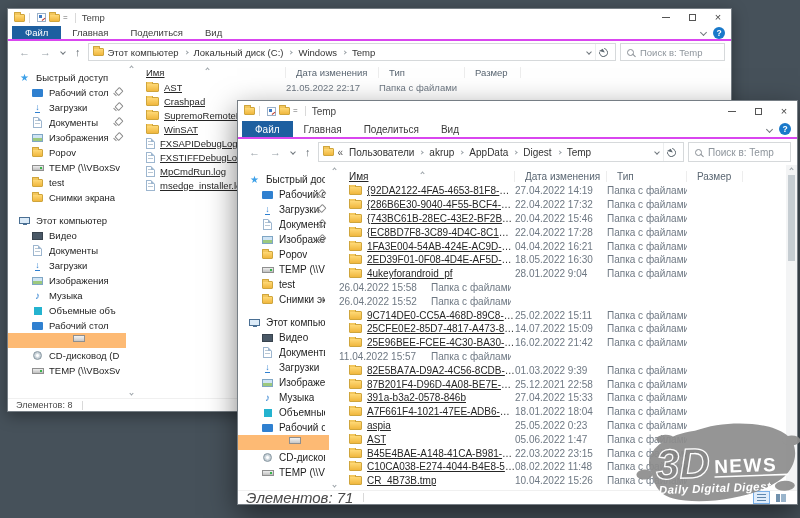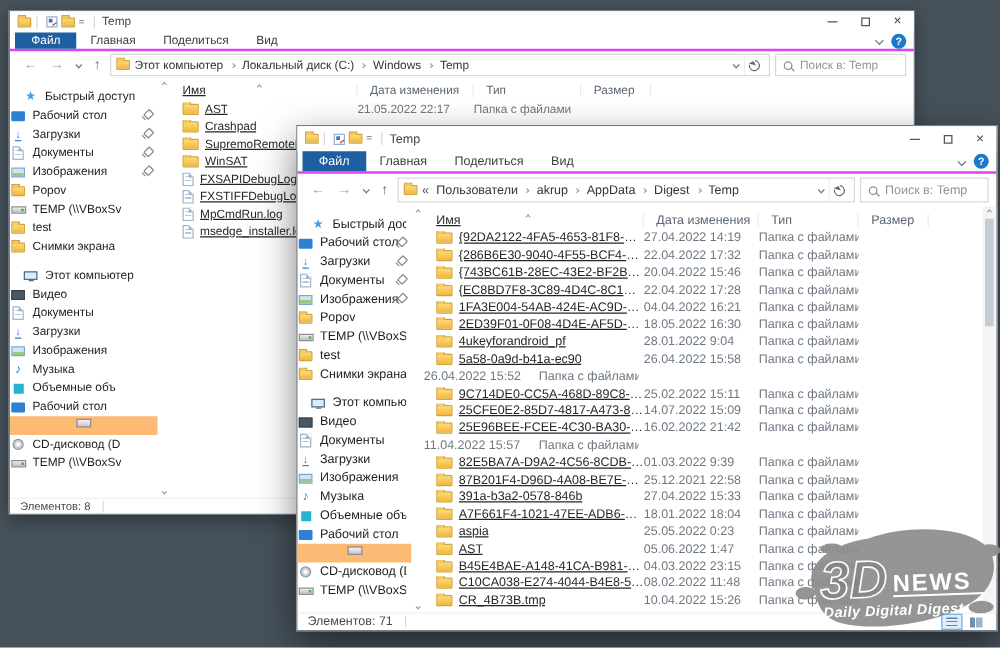--- a/index.html
+++ b/index.html
@@ -62,21 +62,21 @@
   
   .main{flex:1;display:flex;min-height:0;}
   .sidebar{position:relative;flex:0 0 auto;padding:7px 10px 0 0;overflow:hidden;}
   .win1 .sidebar{width:128px;}
   .win2 .sidebar{width:101px;}
   .sb-arrow{position:absolute;right:3px;}
   .sb-arrow.top{top:3px;}
   .sb-arrow.bottom{bottom:3px;}
   .sb-item{position:relative;display:flex;align-items:center;height:15px;gap:5px;color:#1d1d1d;white-space:nowrap;}
   .sb-item.lvl0{padding-left:10px;}
-  .sb-item.lvl1{}
+  .sb-item.lvl1{padding-left:23px;}
   .sb-item.grp{margin-top:8px;}
   .sb-item.sel{background:#fdba74;flex-direction:column;}
   .sb-label{overflow:hidden;max-width:calc(100% - 22px);}
   .pin{position:absolute;right:4px;top:3px;width:9px;height:9px;}
   .pin::before{content:"";position:absolute;left:3px;top:0;width:4px;height:5px;border:1px solid#8a8a8a;border-radius:1px;transform:rotate(45deg);}
   .pin::after{content:"";position:absolute;left:0;top:6px;width:4px;height:1px;background:#8a8a8a;transform:rotate(45deg);}
   .filearea{flex:1;position:relative;min-width:0;display:flex;flex-direction:column;}
   .lheader{display:flex;align-items:flex-end;padding-bottom:2px;color:#5a6672;flex:0 0 auto;position:relative;}
   .win1 .lheader{height:17px;}
   .win2 .lheader{height:19px;}
@@ -115,21 +115,21 @@
   .ic-disk{width:12px;height:7px;background:linear-gradient(180deg,#f4f4f4,#c7c7c7);border:1px solid #8f8f8f;}
   .ic-cd{width:9px;height:9px;border-radius:50%;border:1px solid #8898a2;background:radial-gradient(circle,#fff 18%,#cfd8de 45%,#aab4bc);}
   .ic-net{width:12px;height:6px;background:linear-gradient(180deg,#eee,#bfbfbf);border:1px solid #8f8f8f;position:relative;}
   .ic-net::after{content:"";position:absolute;right:1px;top:1px;width:2px;height:2px;background:#39b54a;}
   
   .vscroll{position:absolute;right:0;top:0;bottom:0;width:11px;background:#f3f4f5;display:flex;flex-direction:column;align-items:center;padding:3px 0;}
   .vthumb{width:7px;height:86px;background:#c6cdd2;margin-top:4px;}
   
   .statusbar{flex:0 0 auto;display:flex;align-items:center;padding:0 8px;color:#4a4a4a;border-top:1px solid #f0f0f0;}
   .win1 .statusbar{height:13px;font-size:9px;}
-  .win2 .statusbar{height:14px;font-size:10px;}
+  .win2 .statusbar{height:14px;font-size:15px;font-style:italic;}
   .st-sep{width:1px;height:9px;background:#d9d9d9;margin-left:10px;}
   .vt{width:17px;height:13px;border:1px solid transparent;display:flex;align-items:center;justify-content:center;margin-left:2px;}
   .vt.sel{border-color:#7ab0e8;background:#e0edfb;}
   .vt-ic-details{width:9px;height:8px;background:repeating-linear-gradient(180deg,#5f87ad 0 1px,transparent 1px 3px);}
   .vt-ic-thumbs{width:10px;height:8px;background:linear-gradient(90deg,#7191ad 0 4px,#fff 4px 5px,#9ab5cc 5px 10px);}
   
   .watermark{position:absolute;left:634px;top:417px;width:168px;height:90px;z-index:5;transform:rotate(-2deg);opacity:.93;}
 </style>
 </head>
 <body style="background: rgb(70, 81, 90);">
@@ -683,24 +683,20 @@
           <div class="frow">
             <span class="fc c-name">
               <span class="icon-folder"></span>
               <span class="fname">4ukeyforandroid_pf</span>
             </span>
             <span class="fc c-date">28.01.2022 9:04</span>
             <span class="fc c-type">Папка с файлами</span>
             <span class="fc c-size"></span>
           </div>
           <div class="frow">
-            <span class="fc c-name">
-              <span class="icon-folder"></span>
-              <span class="fname">5a58-0a9d-b41a-ec90</span>
-            </span>
             <span class="fc c-date">26.04.2022 15:58</span>
             <span class="fc c-type">Папка с файлами</span>
             <span class="fc c-size"></span>
           </div>
           <div class="frow">
             <span class="fc c-date">26.04.2022 15:52</span>
             <span class="fc c-type">Папка с файлами</span>
             <span class="fc c-size"></span>
           </div>
           <div class="frow">
@@ -787,21 +783,21 @@
             </span>
             <span class="fc c-date">05.06.2022 1:47</span>
             <span class="fc c-type">Папка с файлами</span>
             <span class="fc c-size"></span>
           </div>
           <div class="frow">
             <span class="fc c-name">
               <span class="icon-folder"></span>
               <span class="fname">B45E4BAE-A148-41CA-B981-6D4F3062C</span>
             </span>
-            <span class="fc c-date">04.03.2022 23:15</span>
+            <span class="fc c-date">22.03.2022 23:15</span>
             <span class="fc c-type">Папка с файлами</span>
             <span class="fc c-size"></span>
           </div>
           <div class="frow">
             <span class="fc c-name">
               <span class="icon-folder"></span>
               <span class="fname">C10CA038-E274-4044-B4E8-528D6A924</span>
             </span>
             <span class="fc c-date">08.02.2022 11:48</span>
             <span class="fc c-type">Папка с файлами</span>

